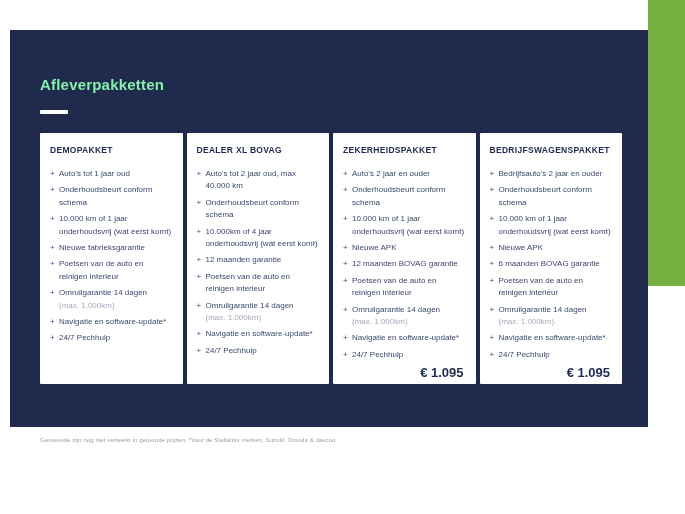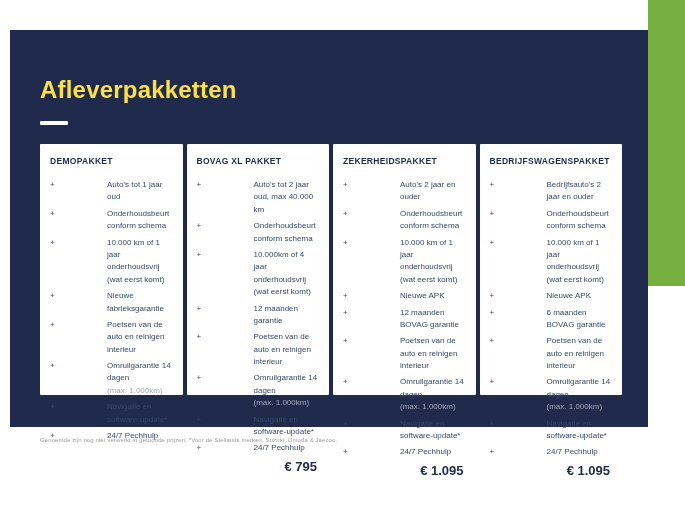--- a/index.html
+++ b/index.html
@@ -17,21 +17,21 @@
     background:var(--green,#76b041);
   }
 
   .panel {
     position:absolute; top:30px; left:10px;
     width:638px; height:397px;
     background:var(--navy,#202a4c);
     padding:46px 26px 0 30px;
   }
 
-  .title { color:#fde047; font-size:24px; font-weight:bold; letter-spacing:.2px; }
+  .title { color:#86efac; font-size:15px; font-weight:bold; letter-spacing:.2px; }
   .title-underline { width:28px; height:4px; background:#ffffff; margin-top:17px; border-radius:1px; }
 
   .grid { display:flex; gap:4px; margin-top:19px; }
 
   .card {
     flex:1; height:251px;
     background:#ffffff;
     padding:12px 10px 10px 10px;
     display:flex; flex-direction:column;
     border-radius:1px;
@@ -44,21 +44,21 @@
   }
   .items { list-style:none; }
   .items li {
     display:flex;
     font-size:8px; line-height:1.55;
     color:var(--card-text,#36436399);
     color:var(--card-text,#3a486b);
     margin-bottom:4px;
   }
   .plus { flex:0 0 9px; width:9px; }
-  .item-text { flex:1;margin-left:48px; }
+  .item-text { flex:1; }
   .item-note { color:var(--muted,#a4aab8); }
 
   .price {
     margin-top:auto;
     text-align:right;
     font-size:13px; font-weight:bold;
     color:var(--card-title,#1f2a4c);
     padding:0 2px 2px 0;
   }
 
@@ -109,21 +109,21 @@
               <span class="item-text">Navigatie en software-update*</span>
             </li>
             <li>
               <span class="plus">+</span>
               <span class="item-text">24/7 Pechhulp</span>
             </li>
           </ul>
   </section>
 
   <section class="card">
-    <h2 class="card-title">BOVAG XL PAKKET</h2>
+    <h2 class="card-title">DEALER XL BOVAG</h2>
     <ul class="items">
             <li>
               <span class="plus">+</span>
               <span class="item-text">Auto's tot 2 jaar oud, max 40.000 km</span>
             </li>
             <li>
               <span class="plus">+</span>
               <span class="item-text">Onderhoudsbeurt conform schema</span>
             </li>
             <li>
@@ -144,21 +144,20 @@
             </li>
             <li>
               <span class="plus">+</span>
               <span class="item-text">Navigatie en software-update*</span>
             </li>
             <li>
               <span class="plus">+</span>
               <span class="item-text">24/7 Pechhulp</span>
             </li>
           </ul>
-    <div class="price">€ 795</div>
   </section>
 
   <section class="card">
     <h2 class="card-title">ZEKERHEIDSPAKKET</h2>
     <ul class="items">
             <li>
               <span class="plus">+</span>
               <span class="item-text">Auto's 2 jaar en ouder</span>
             </li>
             <li>

